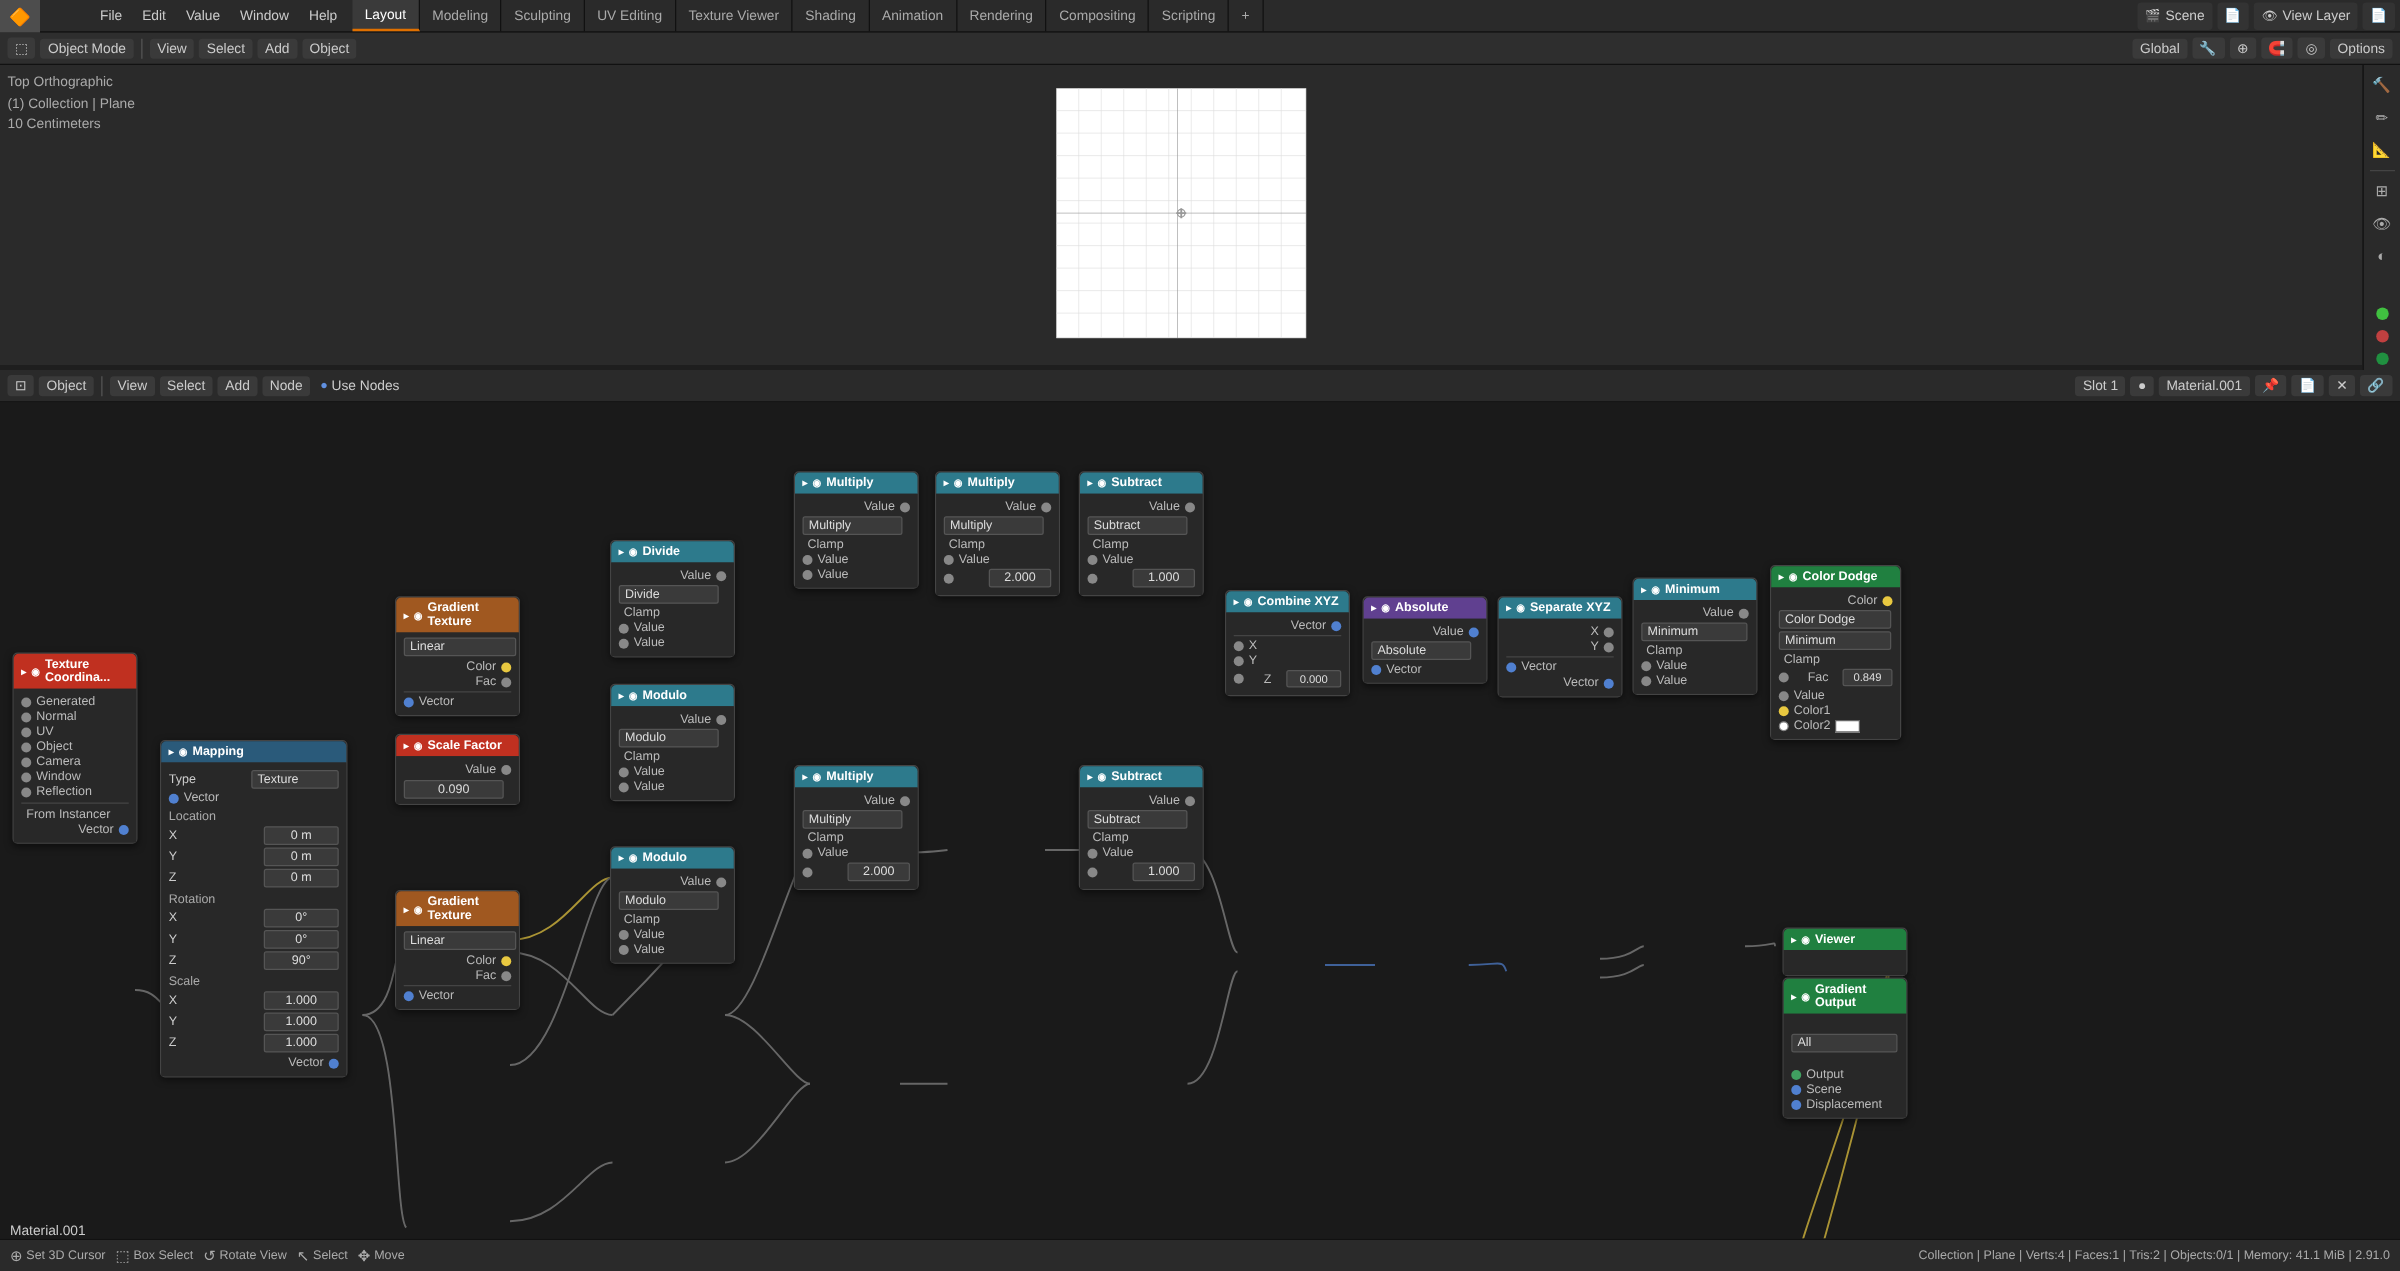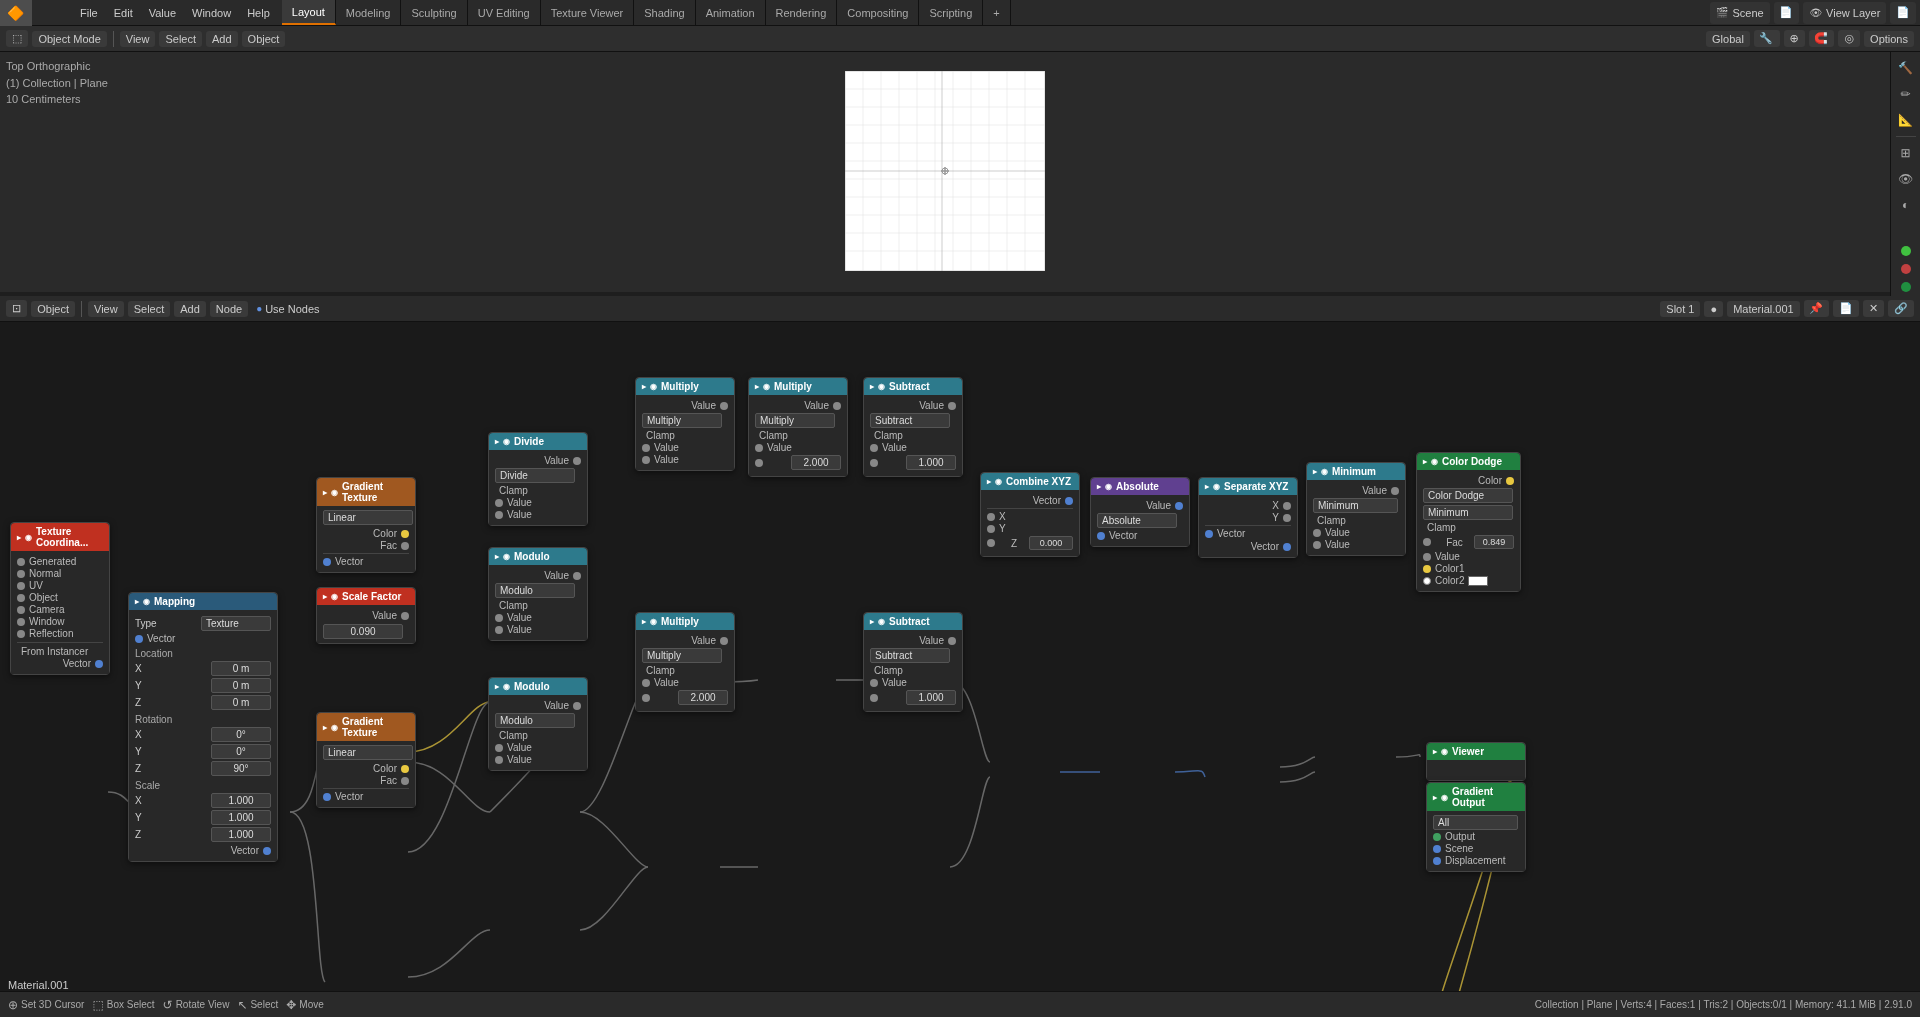--- a/index.html
+++ b/index.html
@@ -989,21 +989,21 @@
       </div>
       <div class="node-body" style="height:20px;"></div>
     </div>
 
     <div class="node-card" style="left: 1426px; top: 460px; width: 100px;">
       <div class="node-header" style="background:#208040;">
         <span style="font-size:8px;">◉</span>
         <span>Gradient Output</span>
       </div>
       <div class="node-body">
-        <div class="node-dropdown" style="width:85px; margin:0 0;">All</div>
+        <div class="node-dropdown" style="width:85px; margin:12px 0;">All</div>
         <div class="node-input-row">
           <span class="node-socket green"></span>
           <span class="node-label">Output</span>
         </div>
         <div class="node-input-row">
           <span class="node-socket blue"></span>
           <span class="node-label">Scene</span>
         </div>
         <div class="node-input-row">
           <span class="node-socket blue"></span>

